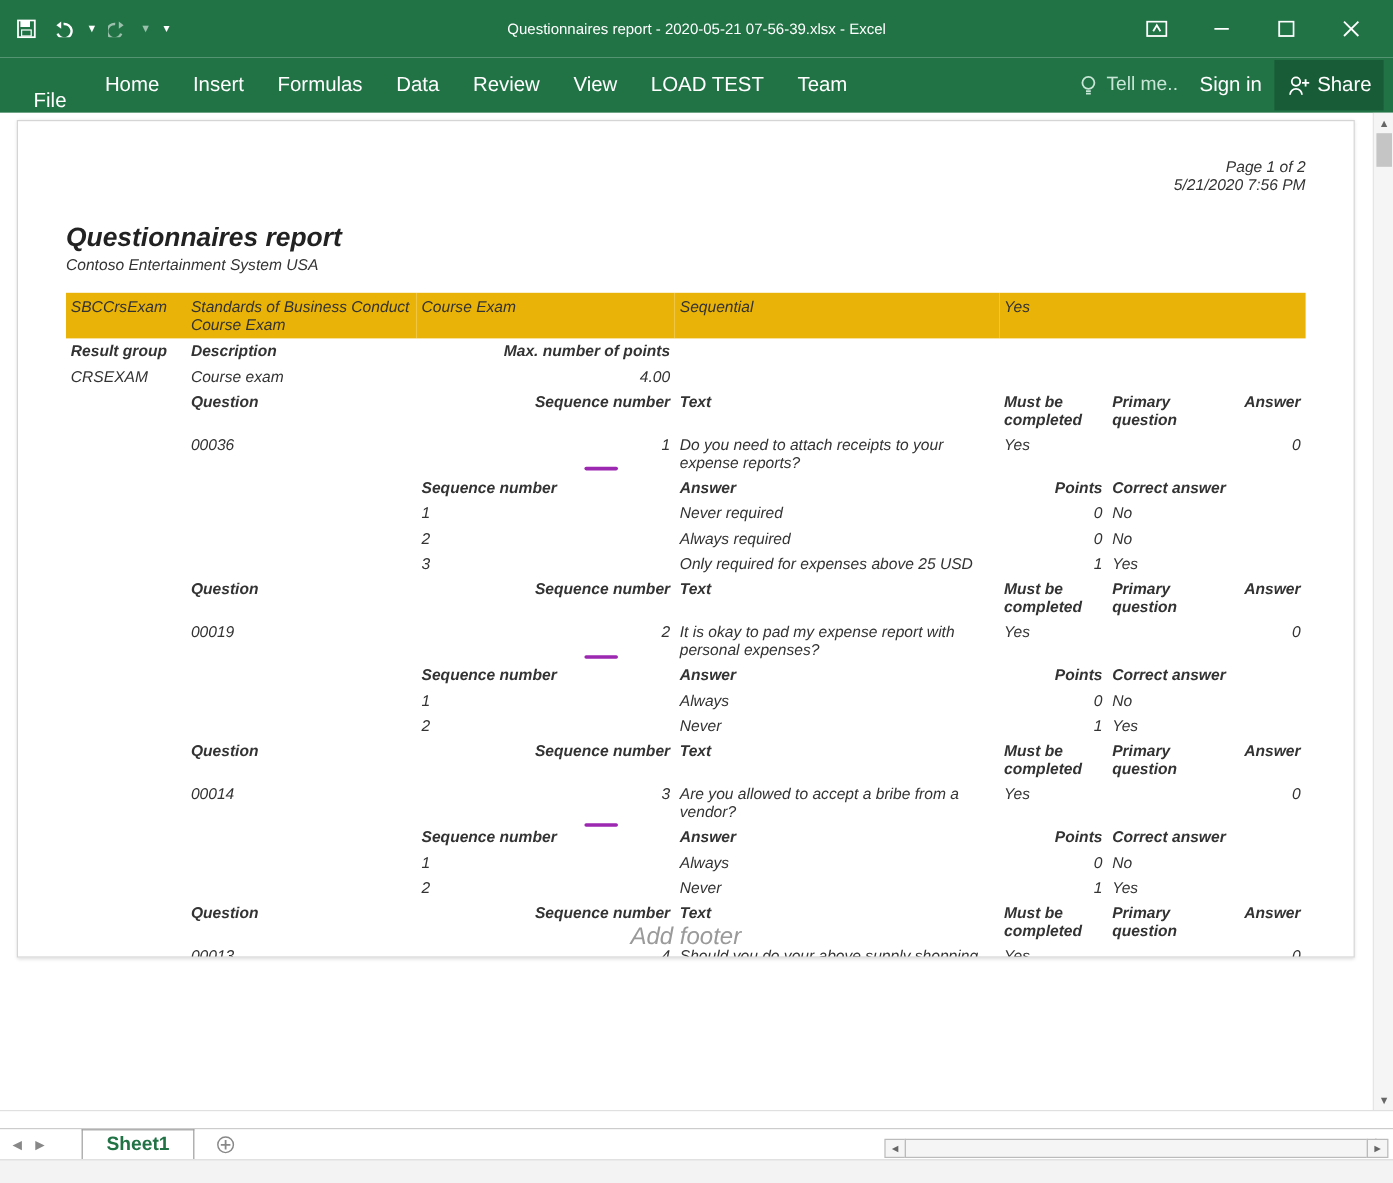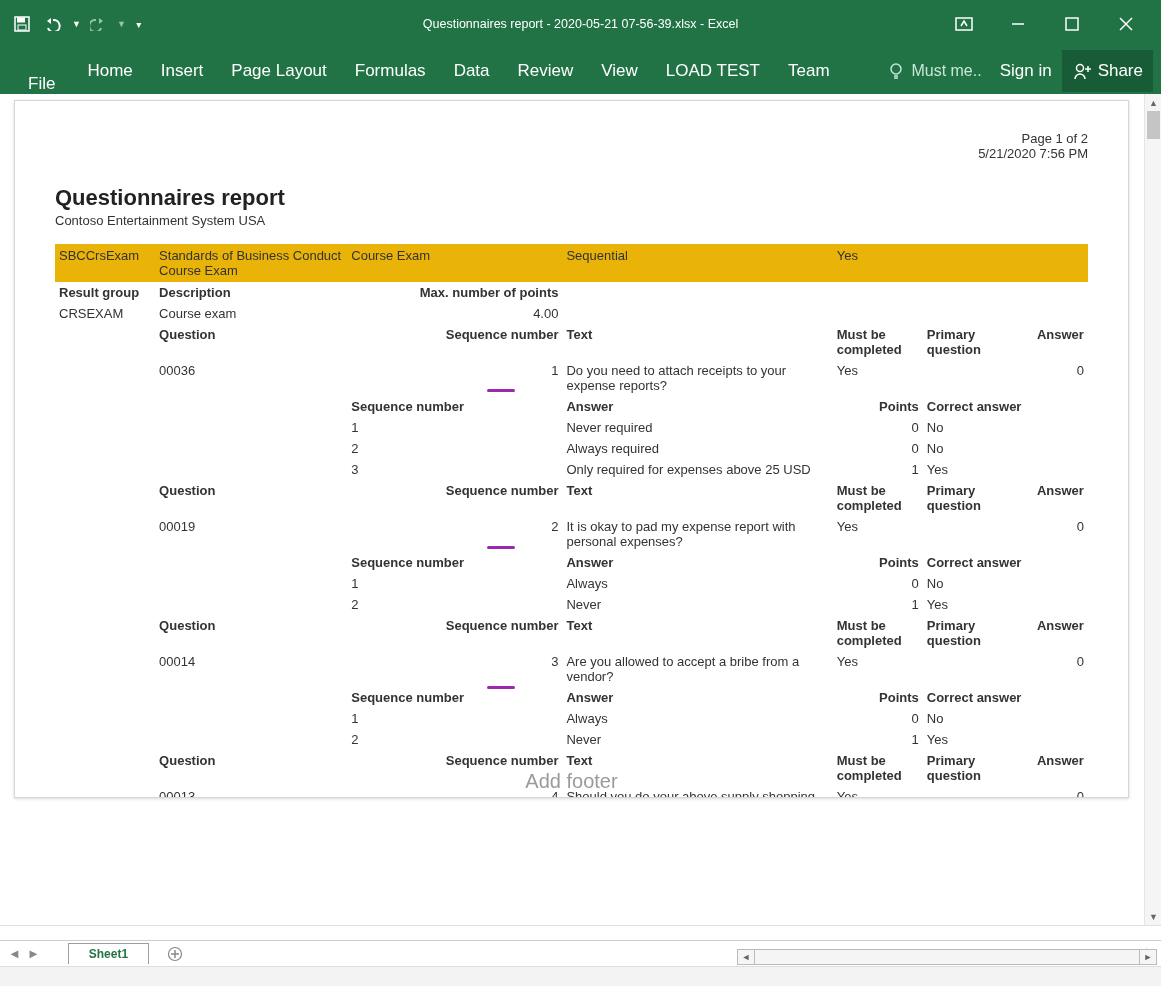--- a/index.html
+++ b/index.html
@@ -17,21 +17,21 @@
   .ribbon { background: #217346; height: 46px; display: flex; align-items: flex-end; padding: 0 10px 0 10px; position: relative; }
   .rib-tab { color: #fff; font-size: 17px; padding: 0 14px; height: 46px; display: flex; align-items: center; cursor: default; }
   .rib-file { color: #fff; font-size: 17px; padding: 0 18px; }
   .rib-actions { position: absolute; right: 8px; top: 0; height: 46px; display: flex; align-items: center; gap: 0; }
   .rib-action { color: #fff; font-size: 17px; display: flex; align-items: center; gap: 6px; padding: 0 10px; height: 42px;}
   .rib-action.share { background: #185c37; }
   .tellme { color: #c8e6d6; font-size: 16px; display:flex; align-items:center; gap:6px; padding:0 8px;}
 
   
   .workspace { background: #fff; width: 100%; height: calc(986px - 48px - 46px - 40px - 20px); overflow: hidden; position: relative; border-bottom: 1px solid #e0e0e0; }
-  .page { background: #fff; width: 1115px; margin: 6px 0 0 14px; height: 698px; position: relative; box-shadow: 0 1px 3px rgba(0,0,0,0.15); overflow: hidden; padding: 0; border:1px solid #d5d5d5;}
+  .page { background: #fff; width: 1115px; margin: 6px 0 0 14px; height: 698px; position: relative; box-shadow: 0 1px 3px rgba(0,0,0,0.15); overflow: hidden; padding: 0; border:1px solid #d5d5d5;font-style:italic;}
   .page-inner { position: absolute; left: 40px; top: 28px; right: 40px; }
 
   .page-info { position: absolute; right: 40px; top: 30px; text-align: right; font-size: 13px; color:#333;}
   .report-title { font-size: 22px; font-weight: 700; color:#222; }
   .report-sub { font-size: 13px; color:#333; margin-top:2px; }
 
   table.datagrid { width: 100%; border-collapse: collapse; font-size: 13px; color:#333; table-layout: fixed;}
   .hdr td { background: #43608f; color: #fff; font-weight: 600; padding: 5px 4px; }
   .row-gray td { background: #eab308; padding: 4px 4px; vertical-align: top;}
   .sub-hdr td { font-weight: 700; padding: 3px 4px; vertical-align: top;}
@@ -39,21 +39,21 @@
   .num { text-align: right; padding-right:6px;}
   .col1 {width:100px;} .col2{width:192px;} .col3{width:155px;} .col4{width:60px;text-align:right;} .col5{width:270px;} .col6{width:90px;} .col7{width:110px;} .col8{width:55px;text-align:right;}
 
   .ans-hdr td { font-weight:700; padding:3px 4px;}
   .footer { position:absolute; bottom: 4px; left:50%; transform:translateX(-50%); font-size:20px; color:#9a9a9a;}
   .purple { position:absolute; height:3px; background:#9c27b0; border-radius:2px;}
 
   
   .sheet-bar { height: 26px; display: flex; align-items: center; background:#fff; border-top:1px solid #ccc; position:absolute; bottom:20px; width:100%; }
   .sheet-nav { display:flex; align-items:center; gap:6px; padding:0 8px; color:#888;}
-  .sheet-tab { border:1px solid #9e9e9e; border-bottom:none; background:#fff; padding:3px 20px; font-size:12px; font-weight:600; color:#217346; position:relative; top:0px; margin-left:20px;}
+  .sheet-tab { border:1px solid #9e9e9e; border-bottom:none; background:#fff; padding:3px 20px; font-size:16px; font-weight:600; color:#217346; position:relative; top:0px; margin-left:20px;}
   .sheet-add { margin-left:18px; color:#555;}
   .hscroll-track { position:absolute; right:4px; bottom:0px; width:420px; height:18px; display:flex; align-items:center;}
   .hscroll-btn { width:18px; height:16px; border:1px solid #bbb; display:flex; align-items:center; justify-content:center; font-size:9px; color:#666; background:#f5f5f5;}
   .hscroll-middle { flex:1; height:16px; border:1px solid #bbb; background:#f5f5f5; margin:0 -1px;}
 
   
   .vscroll { position:absolute; right:0; top:0; width:17px; height:100%; border-left:1px solid #e5e5e5; background:#f5f5f5;}
   .vscroll-btn { width:17px; height:17px; display:flex; align-items:center; justify-content:center; font-size:9px; color:#666; background:#f5f5f5;}
   .vscroll-thumb { position:absolute; left:2px; top:17px; width:13px; height:28px; background:#c5c5c5;}
 
@@ -113,35 +113,34 @@
           <line x1="13" y1="1" x2="1" y2="13" stroke="#fff" stroke-width="1.5"></line>
         </svg>
     </div>
   </div>
 </div>
 
 <div class="ribbon">
   <div class="rib-file">File</div>
   <div class="rib-tab">Home</div>
   <div class="rib-tab">Insert</div>
-  <div class="rib-tab">Page Layout</div>
   <div class="rib-tab">Formulas</div>
   <div class="rib-tab">Data</div>
   <div class="rib-tab">Review</div>
   <div class="rib-tab">View</div>
   <div class="rib-tab">LOAD TEST</div>
   <div class="rib-tab">Team</div>
   <div class="rib-actions">
     <div class="tellme">
       <svg width="18" height="18">
           <circle cx="9" cy="7" r="5" fill="none" stroke="#c8e6d6" stroke-width="1.5"></circle>
           <line x1="7" y1="14" x2="11" y2="14" stroke="#c8e6d6" stroke-width="1.5"></line>
           <line x1="7" y1="16" x2="11" y2="16" stroke="#c8e6d6" stroke-width="1.5"></line>
         </svg>
-      <span>Must me..</span>
+      <span>Tell me..</span>
     </div>
     <div class="rib-action">Sign in</div>
     <div class="rib-action share">
       <svg width="20" height="20">
           <circle cx="8" cy="7" r="3.5" fill="none" stroke="#fff" stroke-width="1.5"></circle>
           <path d="M3 18 A5 5 0 0 1 13 18" fill="none" stroke="#fff" stroke-width="1.5"></path>
           <line x1="13" y1="8" x2="19" y2="8" stroke="#fff" stroke-width="1.5"></line>
           <line x1="16" y1="5" x2="16" y2="11" stroke="#fff" stroke-width="1.5"></line>
         </svg>
       <span>Share</span>

